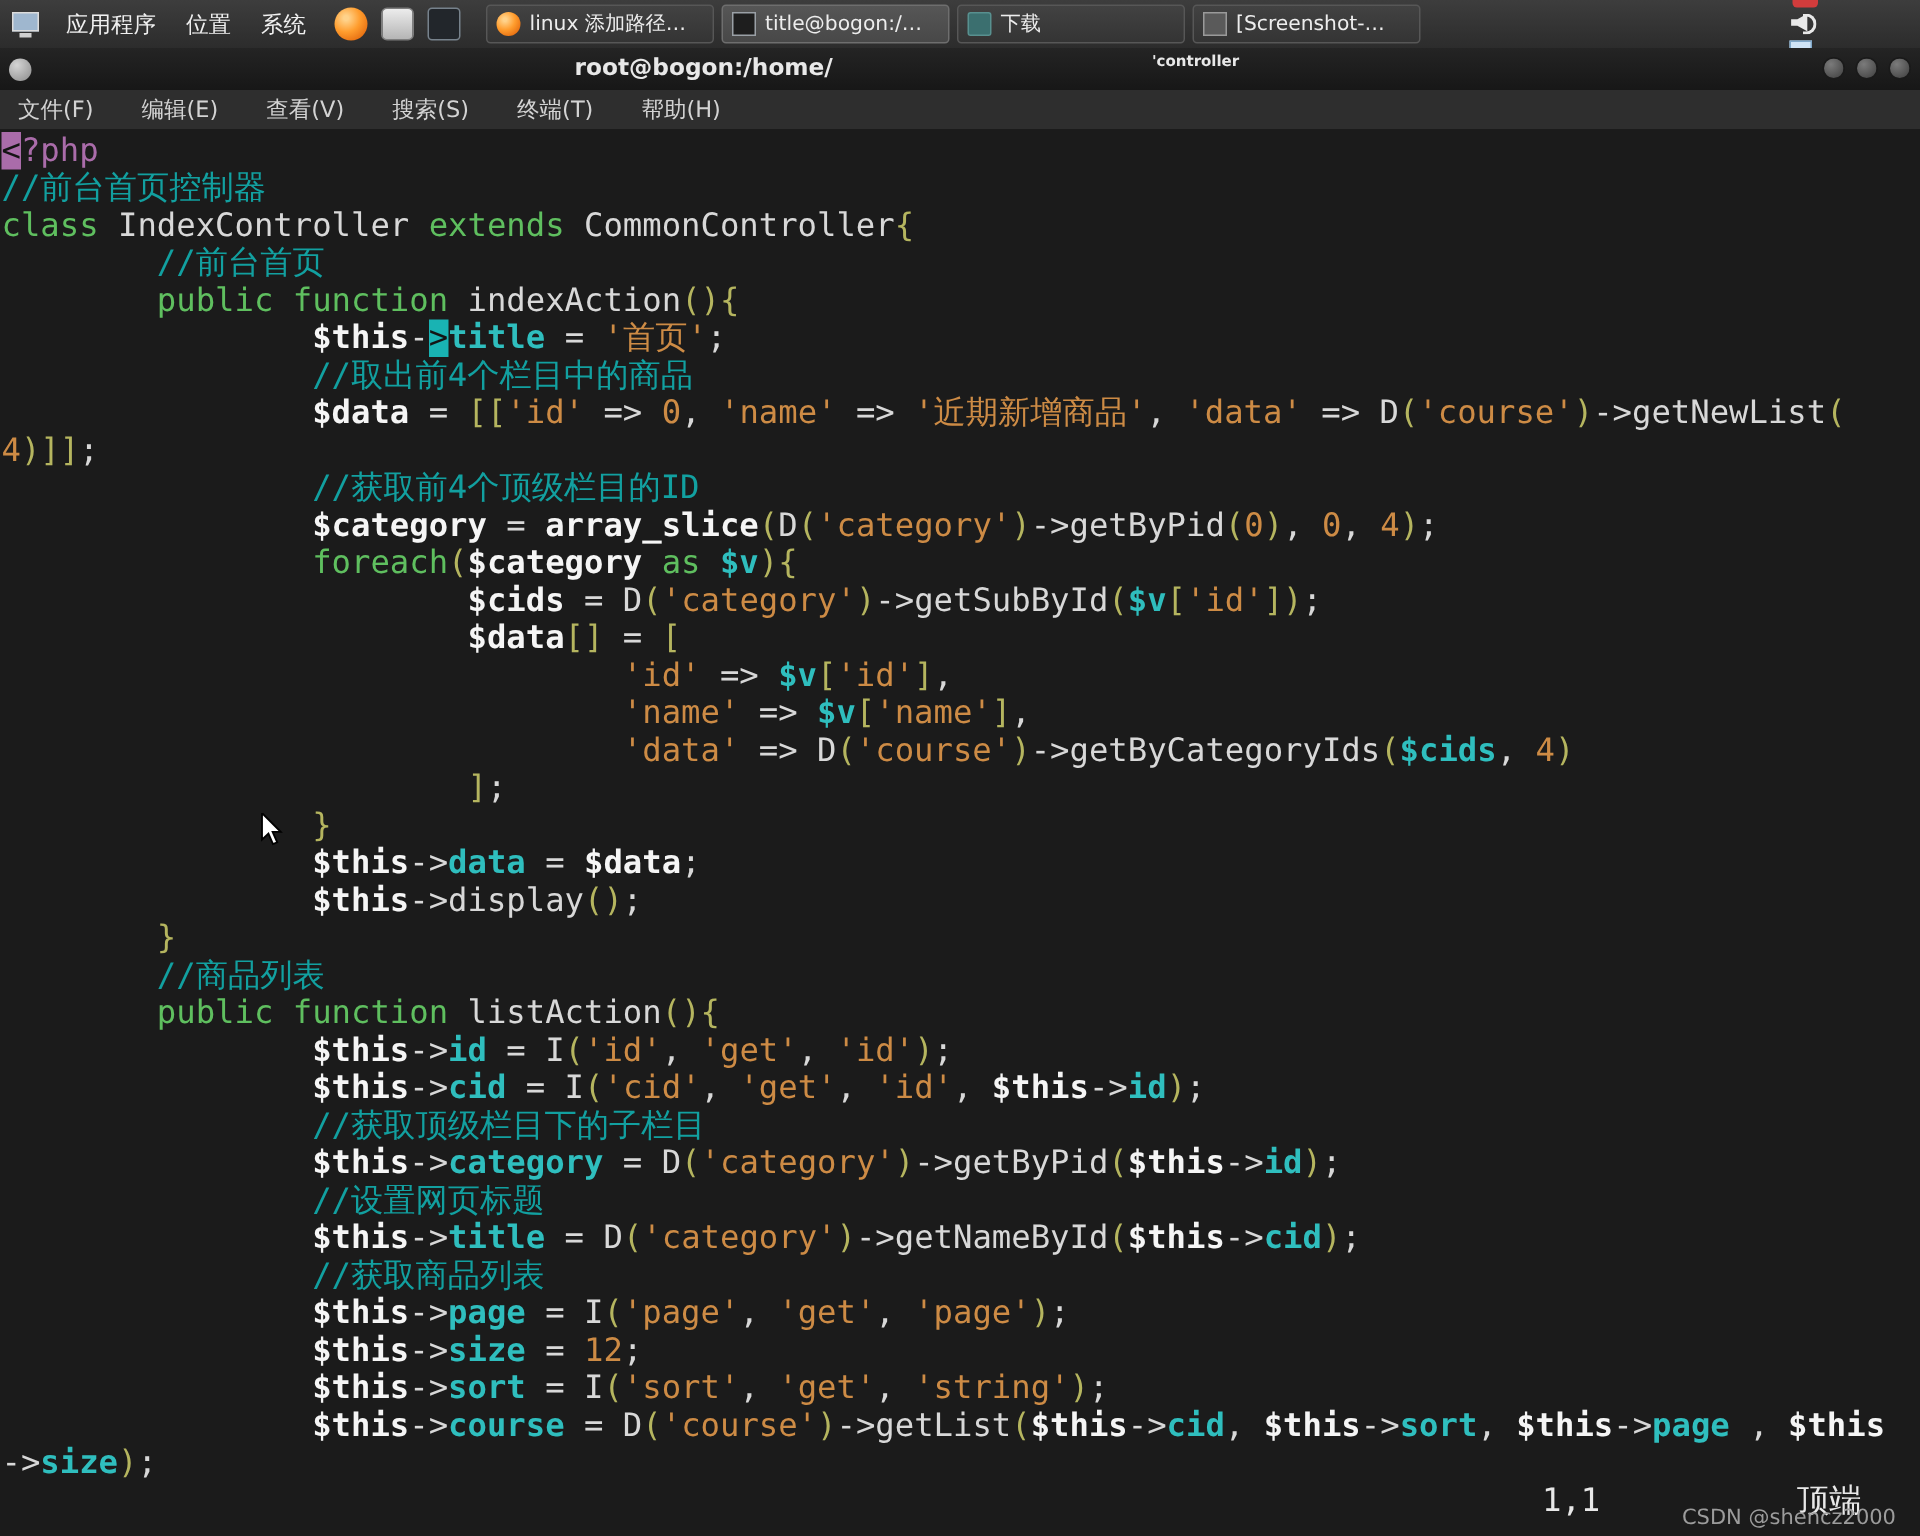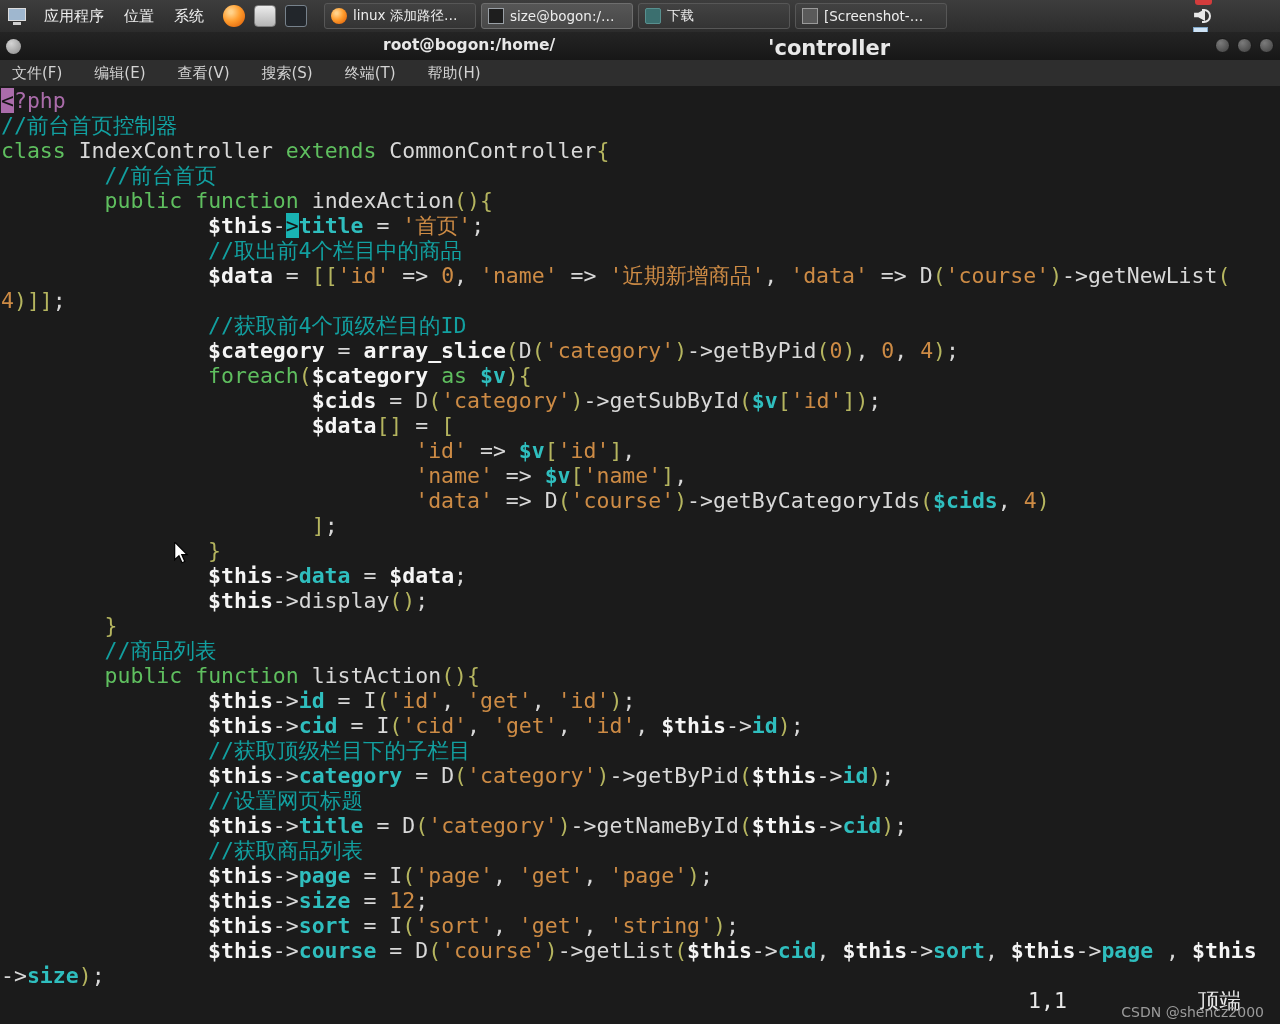--- a/index.html
+++ b/index.html
@@ -53,21 +53,21 @@
   .displays::before{content:"";position:absolute;left:0;top:2px;width:13px;height:10px;background:#cfe3f5;border:1px solid #7fa7c9;}
   .displays::after{content:"";position:absolute;left:8px;top:7px;width:13px;height:10px;background:#9ec7e8;border:1px solid #6d94b5;}
   .clock{margin-left:12px;color:#fff;font-size:15.5px;white-space:nowrap;line-height:32px;}
 
   
   .titlebar{position:absolute;left:0;top:32px;width:1280px;height:28px;
             background:linear-gradient(#242424,#171717);color:#e8e8e8;}
   .win-icon{position:absolute;left:6px;top:7px;width:15px;height:15px;border-radius:50%;
             background:radial-gradient(circle at 35% 30%,#d4d4d4,#8a8a8a);}
   .title-left{position:absolute;left:383px;top:4px;font-size:15.5px;font-weight:bold;white-space:nowrap;}
-  .title-right{position:absolute;left:768px;top:4px;font-size:21px;font-weight:bold;white-space:nowrap;}
+  .title-right{position:absolute;left:768px;top:4px;font-size:10px;font-weight:bold;white-space:nowrap;}
   .winbtns{position:absolute;right:6px;top:6px;display:flex;}
   .winbtn{width:15px;height:15px;border-radius:50%;margin-left:7px;
           background:radial-gradient(circle at 35% 30%,#7b7b7b,#3e3e3e);border:1px solid #1a1a1a;box-sizing:border-box;}
 
   
   .menubar{position:absolute;left:0;top:60px;width:1280px;height:26px;background:#2e2e2e;
            border-bottom:7px solid #fde047;display:flex;align-items:center;color:#d3d3d3;font-size:15px;}
   .menubar-item{padding:0 8px;margin-right:16px;line-height:26px;white-space:nowrap;}
   .menubar-item:first-child{margin-left:4px;}
 
@@ -110,21 +110,21 @@
       <span class="launcher shot"></span>
     </div>
 
     <div class="tasklist">
       <button class="task">
         <span class="ticon firefox-sm"></span>
         <span class="tlabel">linux 添加路径…</span>
       </button>
       <button class="task active">
         <span class="ticon terminal-sm"></span>
-        <span class="tlabel">size@bogon:/…</span>
+        <span class="tlabel">title@bogon:/…</span>
       </button>
       <button class="task">
         <span class="ticon folder-sm"></span>
         <span class="tlabel">下载</span>
       </button>
       <button class="task">
         <span class="ticon image-sm"></span>
         <span class="tlabel">[Screenshot-…</span>
       </button>
     </div>

